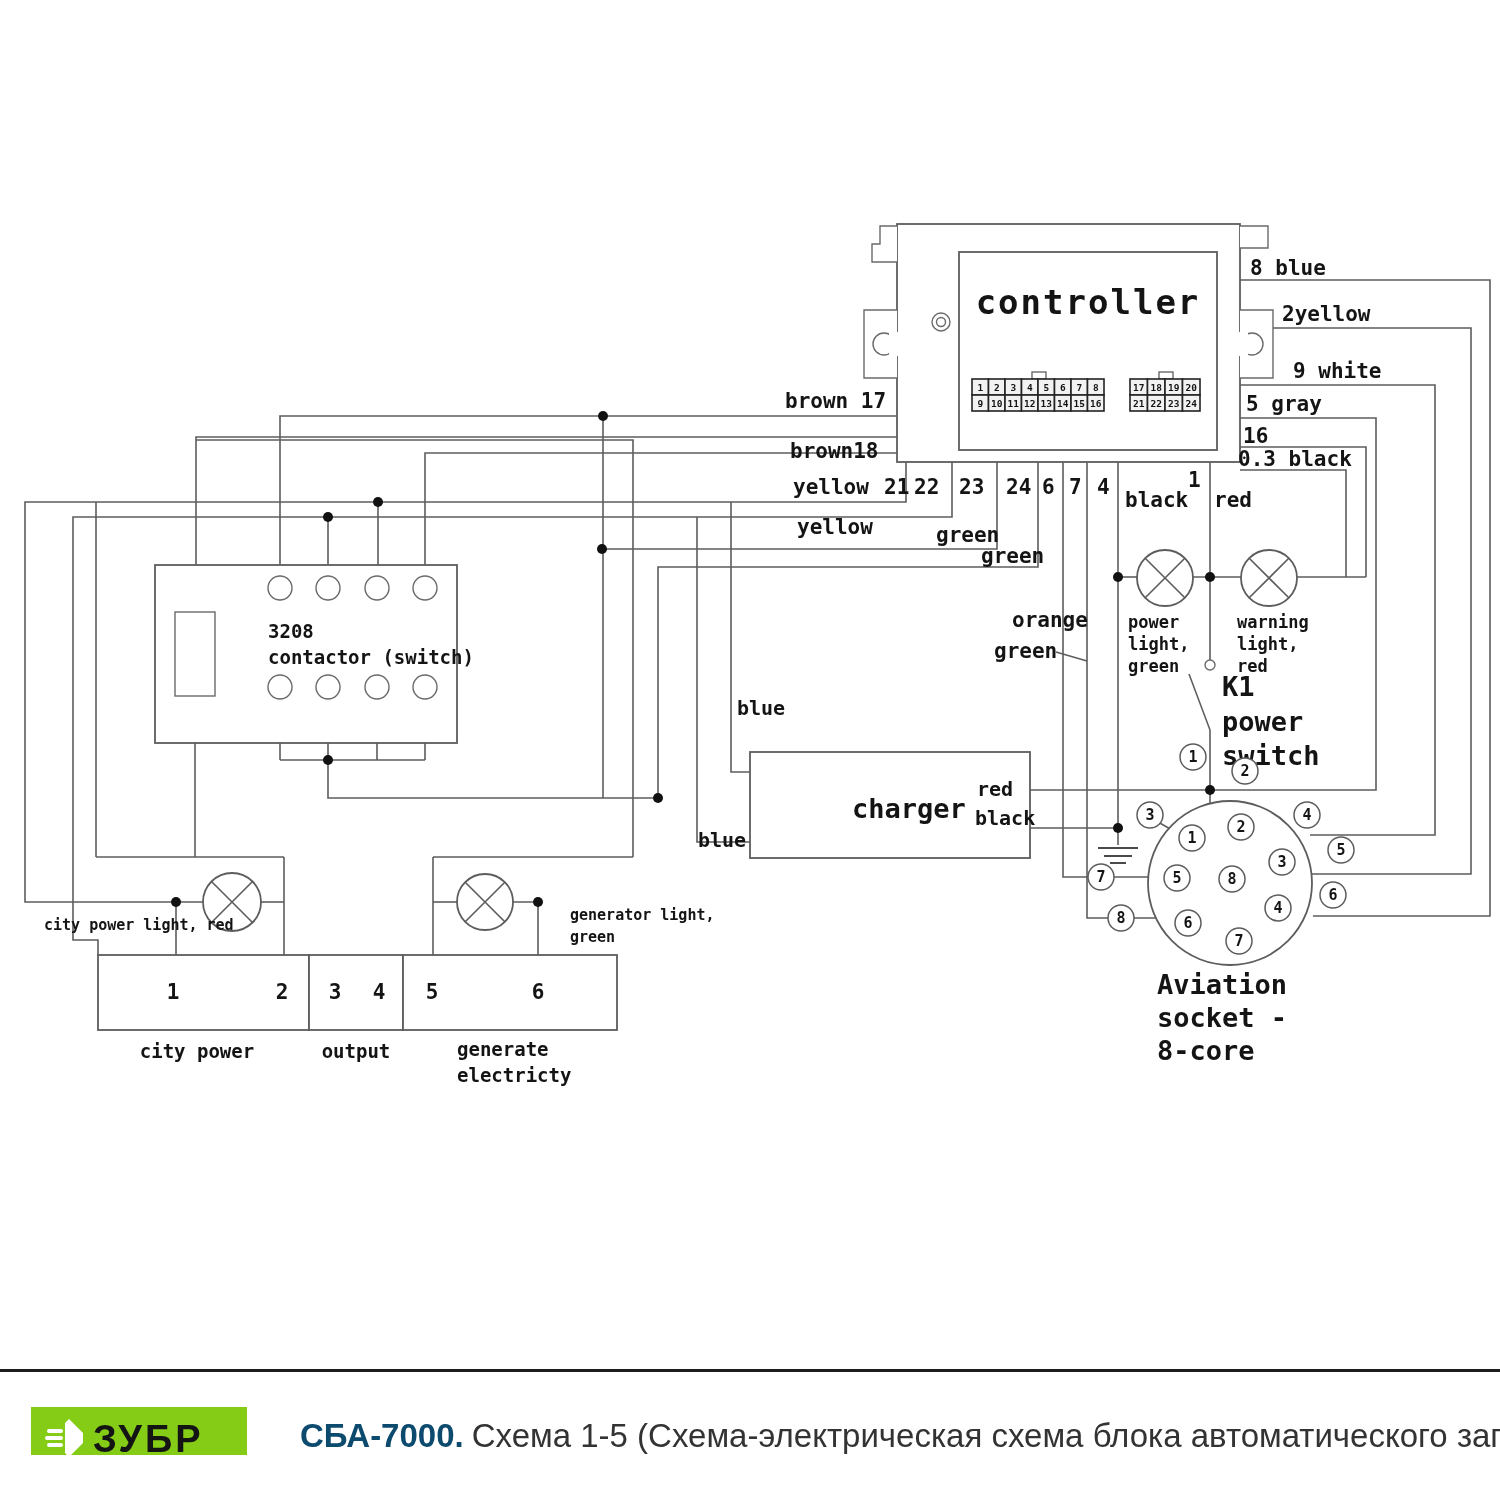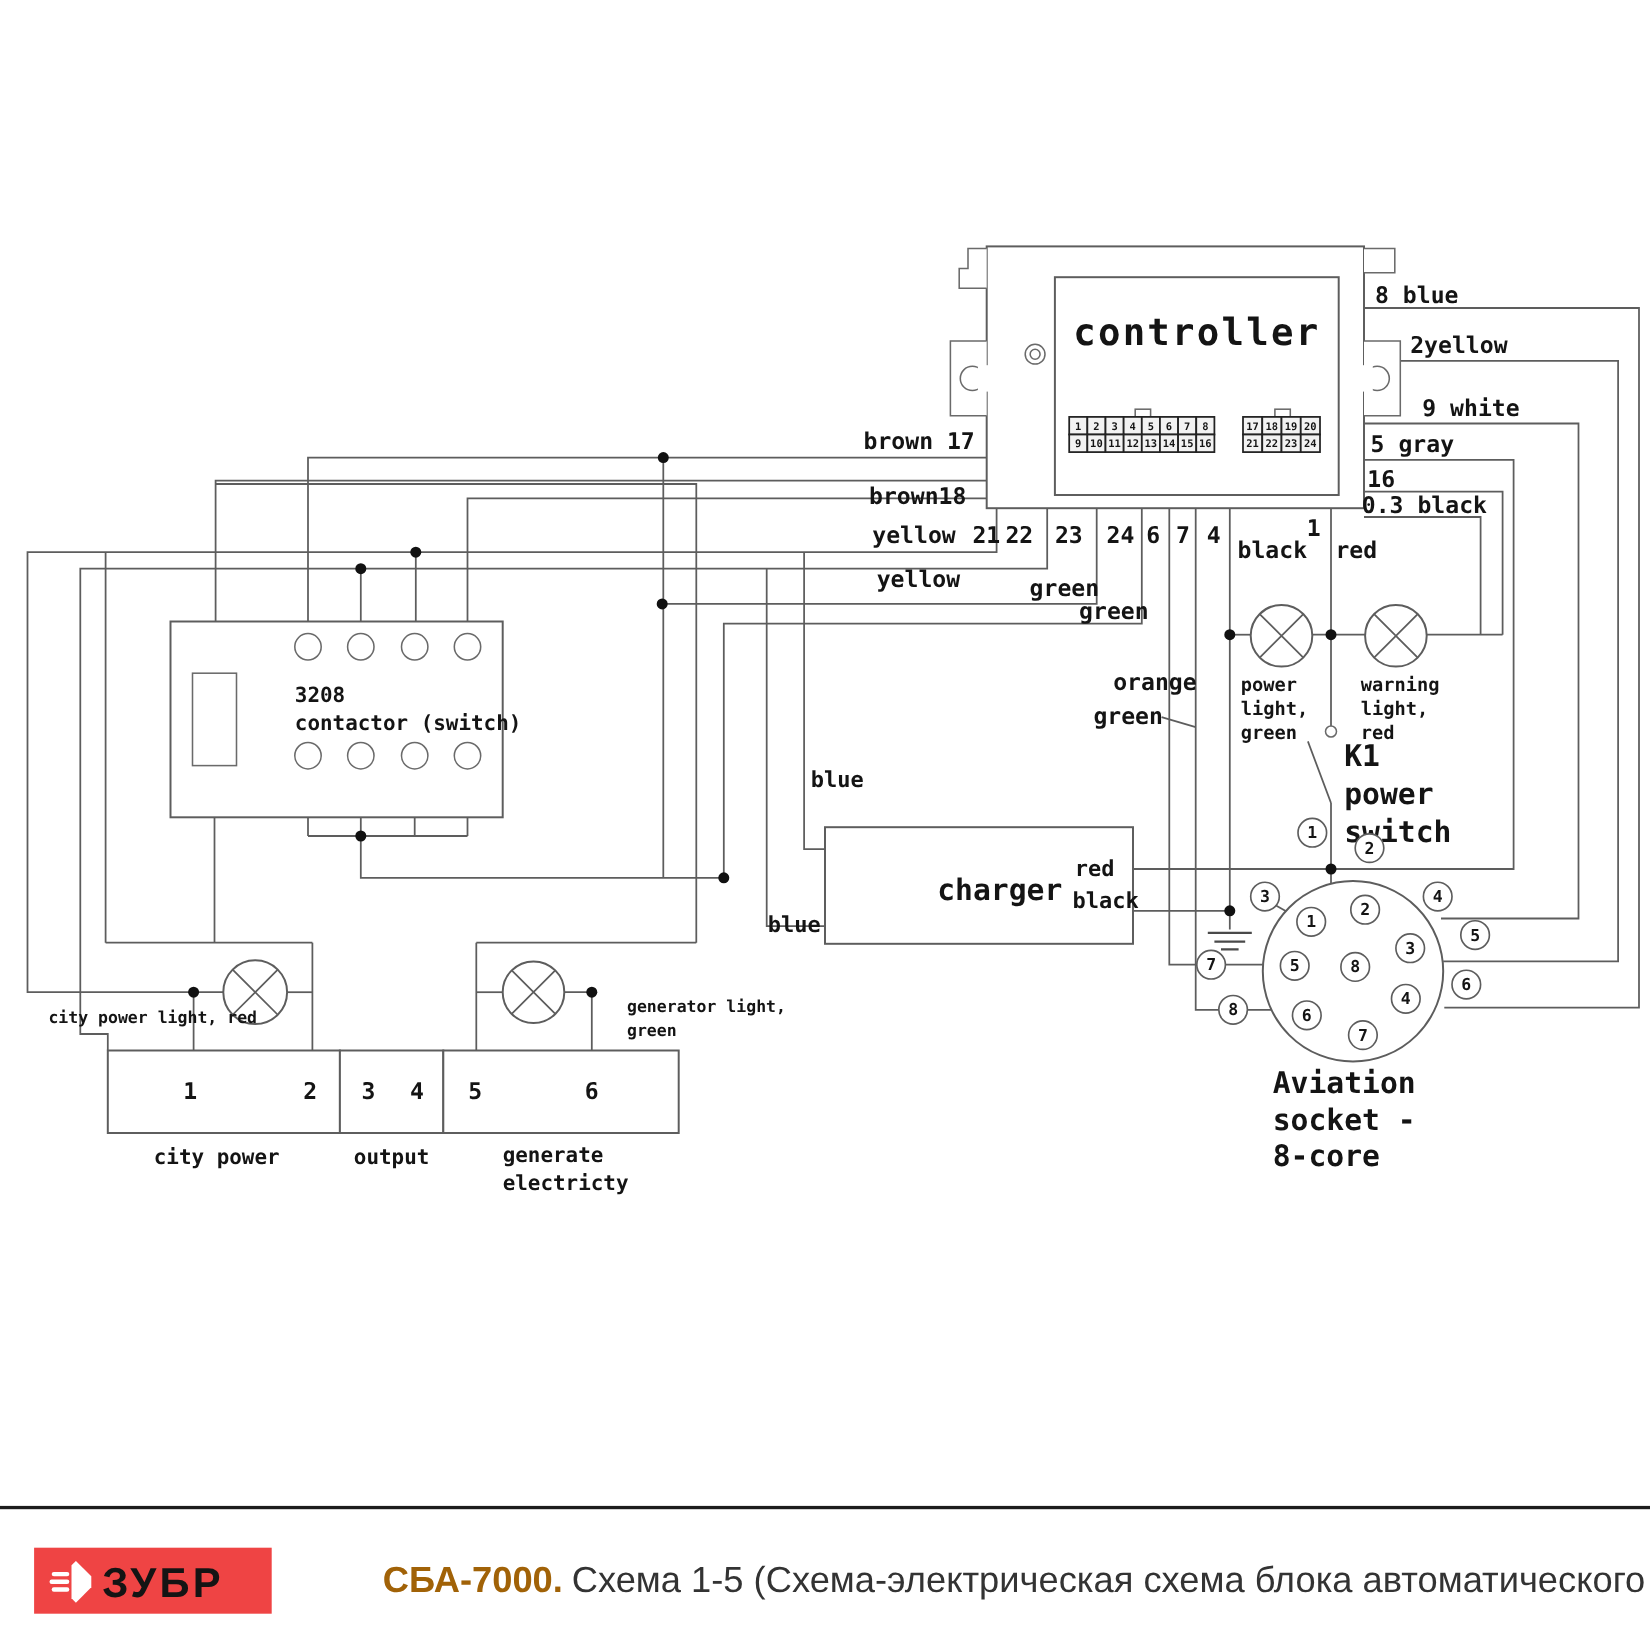--- a/index.html
+++ b/index.html
@@ -15,23 +15,23 @@
   .lblb{font-size:20px;font-weight:700;}
   .small{font-size:15px;font-weight:700;}
   .strip{font-size:19px;font-weight:700;}
   .big{font-size:34px;font-weight:700;letter-spacing:2px;}
   .med{font-size:27px;font-weight:700;}
   .pin{font-size:15px;font-weight:700;}
   .cellnum{font-size:9.5px;font-weight:700;}
   #footer-divider{position:absolute;left:0;top:1369px;width:1500px;height:2.5px;background:#1d1d1d;}
   #footer{position:absolute;left:0;top:1395px;width:1500px;height:90px;background:#fff;
           font-family:"Liberation Sans", sans-serif;}
-  #logo{position:absolute;left:31px;top:12px;width:216px;height:60px;background:#ef4444;}
+  #logo{position:absolute;left:31px;top:12px;width:216px;height:48px;background:#84cc16;}
   #footer-title{position:absolute;left:300px;top:22px;width:1160px;font-size:33px;color:#333;white-space:nowrap;}
-  #footer-title b{color:#a16207;font-weight:700;margin-right:8px;margin-left:48px;}
+  #footer-title b{color:#0c4a6e;font-weight:700;margin-right:8px;}
 </style>
 </head>
 <body>
 
 <div id="page">
 <svg id="diagram" width="1500" height="1500" viewBox="0 0 1500 1500">
 
   <g>
 
     <path class="wire" d="M897,416 H280 V576"></path>

